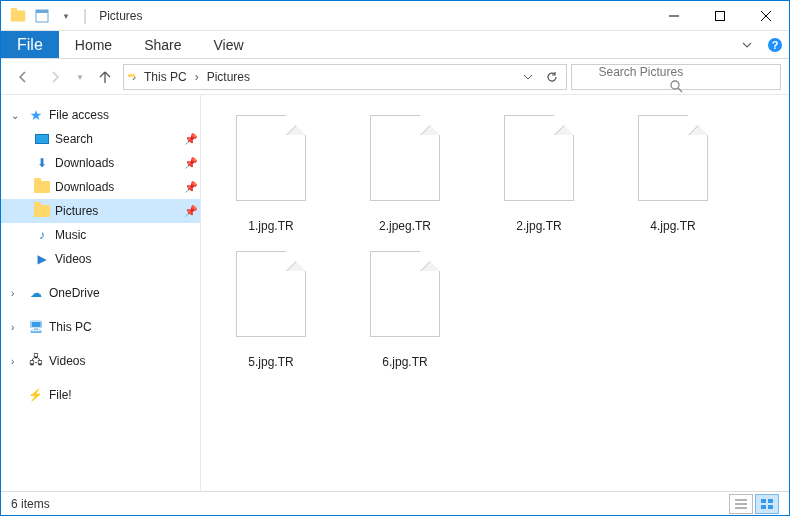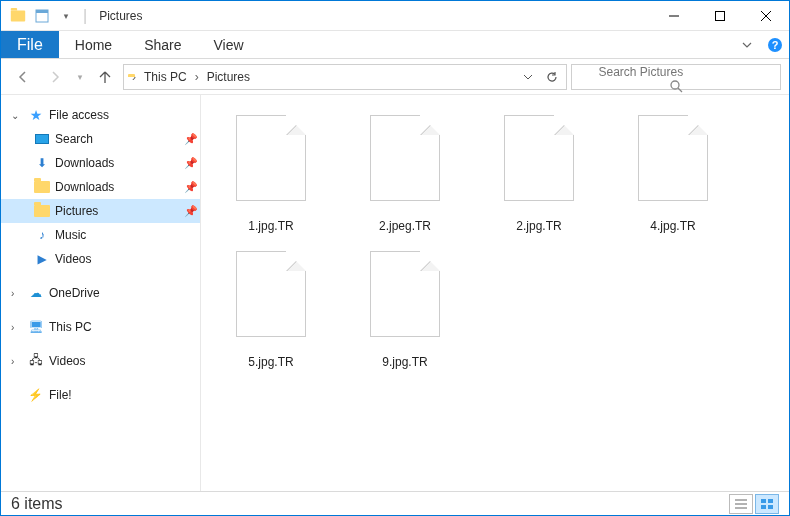--- a/index.html
+++ b/index.html
@@ -47,21 +47,21 @@
 .tree-group { margin-bottom: 10px; }
 
 .filegrid { flex: 1; padding: 14px 10px; display: flex; flex-wrap: wrap; align-content: flex-start; gap: 6px 14px; }
 .file-item { width: 120px; height: 130px; display: flex; flex-direction: column; align-items: center; justify-content: flex-start; cursor: pointer; padding-top: 6px; }
 .file-item .file-icon { width: 70px; height: 86px; background: #fff; border: 1px solid #ccc; position: relative; }
 .file-item .file-icon .corner { position: absolute; right: -1px; top: -1px; width: 20px; height: 20px; background: linear-gradient(135deg, #fff 0%, #fff 48%, #ccc 52%, #f3f3f3 55%, #f3f3f3 100%); }
 .file-item .file-icon .corner::after { content: ""; position: absolute; right: 0; top: 0; width: 20px; height: 20px; background: #fff; clip-path: polygon(100% 0, 0 0, 100% 100%); }
 .file-item .file-label { font-size: 12px; color: #222; margin-top: 18px; text-align: center; }
 
 
-.statusbar { height: 24px; border-top: 1px solid #dadada; display: flex; align-items: center; font-size: 16px; color: #333; padding: 2px 10px; }
+.statusbar { height: 24px; border-top: 1px solid #dadada; display: flex; align-items: center; font-size: 12px; color: #333; padding: 2px 10px; }
 .statusbar .spacer { flex: 1; }
 .statusbar .viewbtn { width: 24px; height: 20px; border: 1px solid #bbb; margin-left: 2px; display: flex; align-items: center; justify-content: center; cursor: pointer; }
 .statusbar .viewbtn.active { background: #cce8ff; border-color: #7ab7e8; }
 
 
 .ic-folder { width: 16px; height: 12px; background: #ffd76b; border-radius: 1px; position: relative; }
 .ic-folder::before { content: ""; position: absolute; top: -3px; left: 0; width: 7px; height: 3px; background: #ffd76b; border-radius: 1px 1px 0 0; }
 .ic-star { color: #3aa0ff; font-size: 14px; }
 .ic-desktop { width: 14px; height: 10px; background: #29a3e8; border: 1px solid #1478b8; }
 .ic-pc { color: #3a9be8; }
@@ -274,21 +274,21 @@
     <div class="file-item">
       <div class="file-icon">
           <div class="corner"></div>
         </div>
       <div class="file-label">5.jpg.TR</div>
     </div>
     <div class="file-item">
       <div class="file-icon">
           <div class="corner"></div>
         </div>
-      <div class="file-label">9.jpg.TR</div>
+      <div class="file-label">6.jpg.TR</div>
     </div>
   </div>
 </div>
 
 <div class="statusbar">
   <span>6 items</span>
   <div class="spacer"></div>
   <div class="viewbtn">
     <svg width="14" height="12" viewBox="0 0 14 12">
         <line x1="1" y1="2" x2="13" y2="2" stroke="#666"></line>

